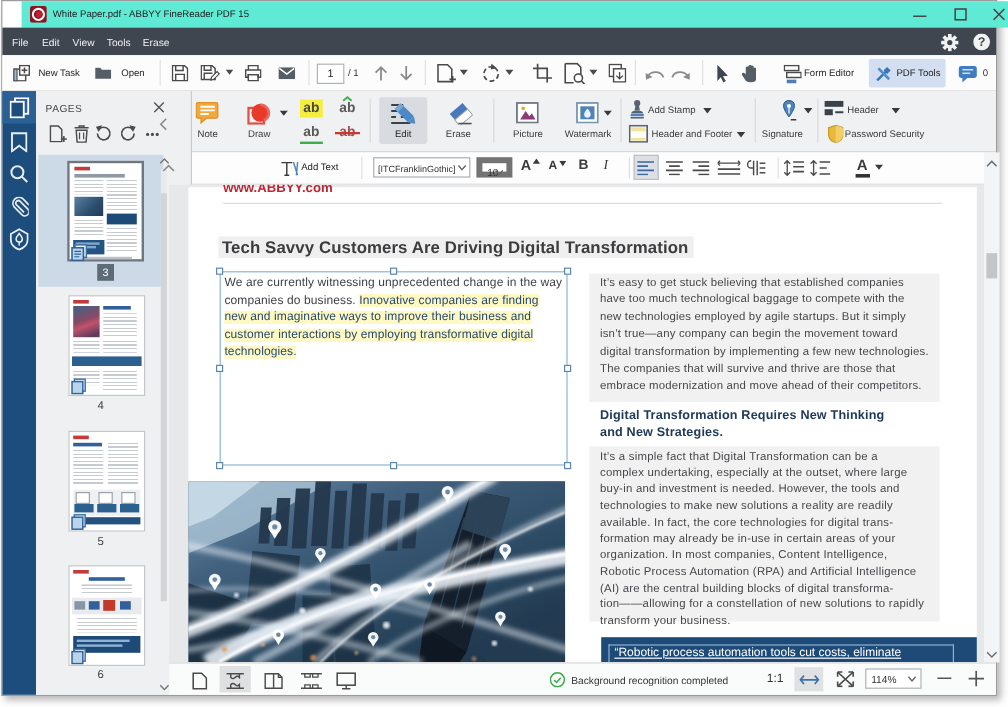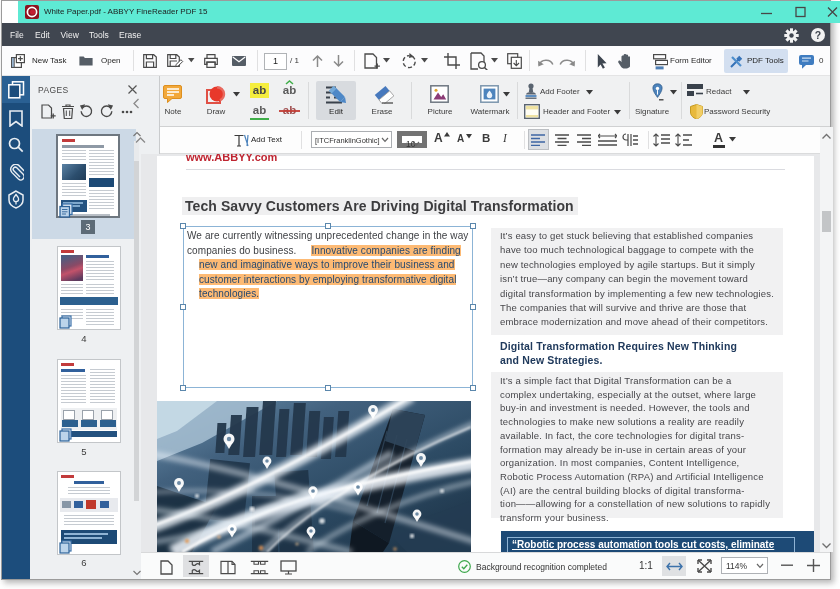--- a/index.html
+++ b/index.html
@@ -35,21 +35,21 @@
   
   #panel{position:absolute;left:28px;top:75px;width:130px;height:503px;background:#eef0f2;
          border-right:1px solid #c9cbcd;box-sizing:border-box;}
   
   #doc{position:absolute;left:139px;top:153px;width:689px;height:398px;background:#e7e8ea;overflow:hidden;}
   #page{position:absolute;left:16px;top:2px;width:657px;height:396px;background:#fff;}
   
   #status{position:absolute;left:139px;top:551px;width:689px;height:27px;background:#fafbfb;
           border-top:1px solid #d8d9da;box-sizing:border-box;}
   .handle{position:absolute;width:6px;height:6px;background:#fff;border:1px solid #5b87ac;box-sizing:border-box;}
-  .hl{background:#fdba74;color:#27496f;margin-left:12px;}
+  .hl{background:#fef9c3;color:#27496f;}
 </style>
 </head>
 <body>
 <div id="win">
   <div id="titlebar">
     <svg class="abs" style="left:7px;top:4px" width="14" height="14">
       <rect x="0" y="0" width="14" height="14" rx="2" fill="#8d1420"></rect>
       <circle cx="7" cy="7" r="4.6" fill="none" stroke="#fff" stroke-width="1.7"></circle>
       <circle cx="7.6" cy="7" r="2.6" fill="#c22033"></circle>
     </svg>
@@ -261,21 +261,21 @@
       </svg>
     <div class="rlab" style="left:327px;width:44px">Watermark</div>
     <div class="rdiv" style="left:376px"></div>
     <svg class="abs" style="left:383px;top:7px" width="14" height="16">
         <circle cx="7" cy="3" r="2.6" fill="#5a6470"></circle>
         <path d="M5.5 5h3l.7 4h-4.4z" fill="#5a6470"></path>
         <path d="M2 11.5c0-1.5 2-2.5 5-2.5s5 1 5 2.5z" fill="#5a6470"></path>
         <path d="M1.5 13h11" stroke="#4d84bd" stroke-width="1.8"></path>
         <path d="M1.5 15.2h11" stroke="#5a6470" stroke-width="1.4"></path>
       </svg>
-    <div class="rlab2" style="left:399px;top:11px">Add Footer</div>
+    <div class="rlab2" style="left:399px;top:11px">Add Stamp</div>
     <svg class="abs" style="left:445px;top:14px" width="8" height="6">
         <path d="M0 0h7l-3.5 4.5z" fill="#3a3a3a"></path>
       </svg>
     <svg class="abs" style="left:383px;top:28px" width="16" height="15">
         <rect x="0.7" y="0.7" width="14.6" height="13.6" fill="#fffef4" stroke="#5a6470" stroke-width="1.4"></rect>
         <rect x="2" y="2" width="12" height="3.4" fill="#efe3a2"></rect>
         <rect x="2" y="11" width="12" height="2.2" fill="#efe3a2"></rect>
       </svg>
     <div class="rlab2" style="left:402px;top:31px">Header and Footer</div>
     <svg class="abs" style="left:473px;top:34px" width="8" height="6">
@@ -291,21 +291,21 @@
     <svg class="abs" style="left:529px;top:14px" width="8" height="6">
         <path d="M0 0h7l-3.5 4.5z" fill="#3a3a3a"></path>
       </svg>
     <div class="rlab" style="left:491px;width:40px">Signature</div>
     <div class="rdiv" style="left:540px"></div>
     <svg class="abs" style="left:546px;top:8px" width="16" height="14">
         <rect x="0" y="0" width="16" height="5" fill="#39414b"></rect>
         <rect x="0" y="7" width="7" height="5" fill="#39414b"></rect>
         <path d="M9 9.5h7" stroke="#39414b" stroke-width="1.6"></path>
       </svg>
-    <div class="rlab2" style="left:565px;top:11px">Redact</div>
+    <div class="rlab2" style="left:565px;top:11px">Header</div>
     <svg class="abs" style="left:602px;top:14px" width="8" height="6">
         <path d="M0 0h7l-3.5 4.5z" fill="#3a3a3a"></path>
       </svg>
     <svg class="abs" style="left:549px;top:28px" width="13" height="15">
         <path d="M6.5 0.5l6 2v5.5c0 3.5-2.5 5.8-6 7-3.5-1.2-6-3.5-6-7V2.5z" fill="#e8b93c" stroke="#c49a22" stroke-width="1"></path>
         <path d="M6.5 0.5l6 2v5.5c0 3.5-2.5 5.8-6 7z" fill="#f2ce66"></path>
       </svg>
     <div class="rlab2" style="left:563px;top:31px">Password Security</div>
   </div>
   <div id="formatbar">
@@ -535,21 +535,21 @@
       <div class="handle" style="left:329px;top:231px"></div>
 
     <div class="abs" style="left:350px;top:74px;width:292px;height:107px;background:#f1f1f2"></div>
     <div class="abs" style="left:359px;top:75px;font-size:9.5px;line-height:14.4px;color:#46464a;white-space:nowrap;letter-spacing:0.16px" id="rp1">It’s easy to get stuck believing that established companies<br>have too much technological baggage to compete with the<br>new technologies employed by agile startups. But it simply<br>isn’t true—any company can begin the movement toward<br>digital transformation by implementing a few new technologies.<br>The companies that will survive and thrive are those that<br>embrace modernization and move ahead of their competitors.</div>
     <div class="abs" style="left:359px;top:185px;font-size:10.5px;font-weight:bold;line-height:14px;color:#203a5c;white-space:nowrap;letter-spacing:0.15px" id="rh2">Digital Transformation Requires New Thinking<br>and New Strategies.</div>
     <div class="abs" style="left:350px;top:218px;width:292px;height:146px;background:#f1f1f2"></div>
     <div class="abs" style="left:359px;top:220px;font-size:9.5px;line-height:13.7px;color:#46464a;white-space:nowrap;letter-spacing:0.2px" id="rp2">It’s a simple fact that Digital Transformation can be a<br>complex undertaking, especially at the outset, where large<br>buy-in and investment is needed. However, the tools and<br>technologies to make new solutions a reality are readily<br>available. In fact, the core technologies for digital trans-<br>formation may already be in-use in certain areas of your<br>organization. In most companies, Content Intelligence,<br>Robotic Process Automation (RPA) and Artificial Intelligence<br>(AI) are the central building blocks of digital transforma-<br>tion——allowing for a constellation of new solutions to rapidly<br>transform your business.</div>
 
     <div class="abs" style="left:360px;top:377px;width:313px;height:21px;background:#1d4a76"></div>
     <div class="abs" style="left:366px;top:383px;width:286px;height:15px;border:1px solid #8fb3d4;border-bottom:none"></div>
-    <div class="abs" style="left:371px;top:385px;font-size:10px;font-weight:bold;color:#fff;text-decoration:underline;white-space:nowrap">“Robotic process automation tools cut costs, eliminate</div>
+    <div class="abs" style="left:371px;top:385px;font-size:10px;font-weight:normal;color:#fff;text-decoration:underline;white-space:nowrap">“Robotic process automation tools cut costs, eliminate</div>
 
     <svg class="abs" style="left:16px;top:247px" width="314" height="151" viewBox="0 0 314 151">
       <defs>
         <linearGradient id="imgbg" x1="0" y1="0" x2="0.9" y2="1">
           <stop offset="0" stop-color="#6d93b0"></stop>
             <stop offset="0.3" stop-color="#42617e"></stop>
           <stop offset="0.65" stop-color="#2c4a63" stop-opacity="1"></stop>
             <stop offset="1" stop-color="#1d3347"></stop>
         </linearGradient>
         <filter id="blur1">

